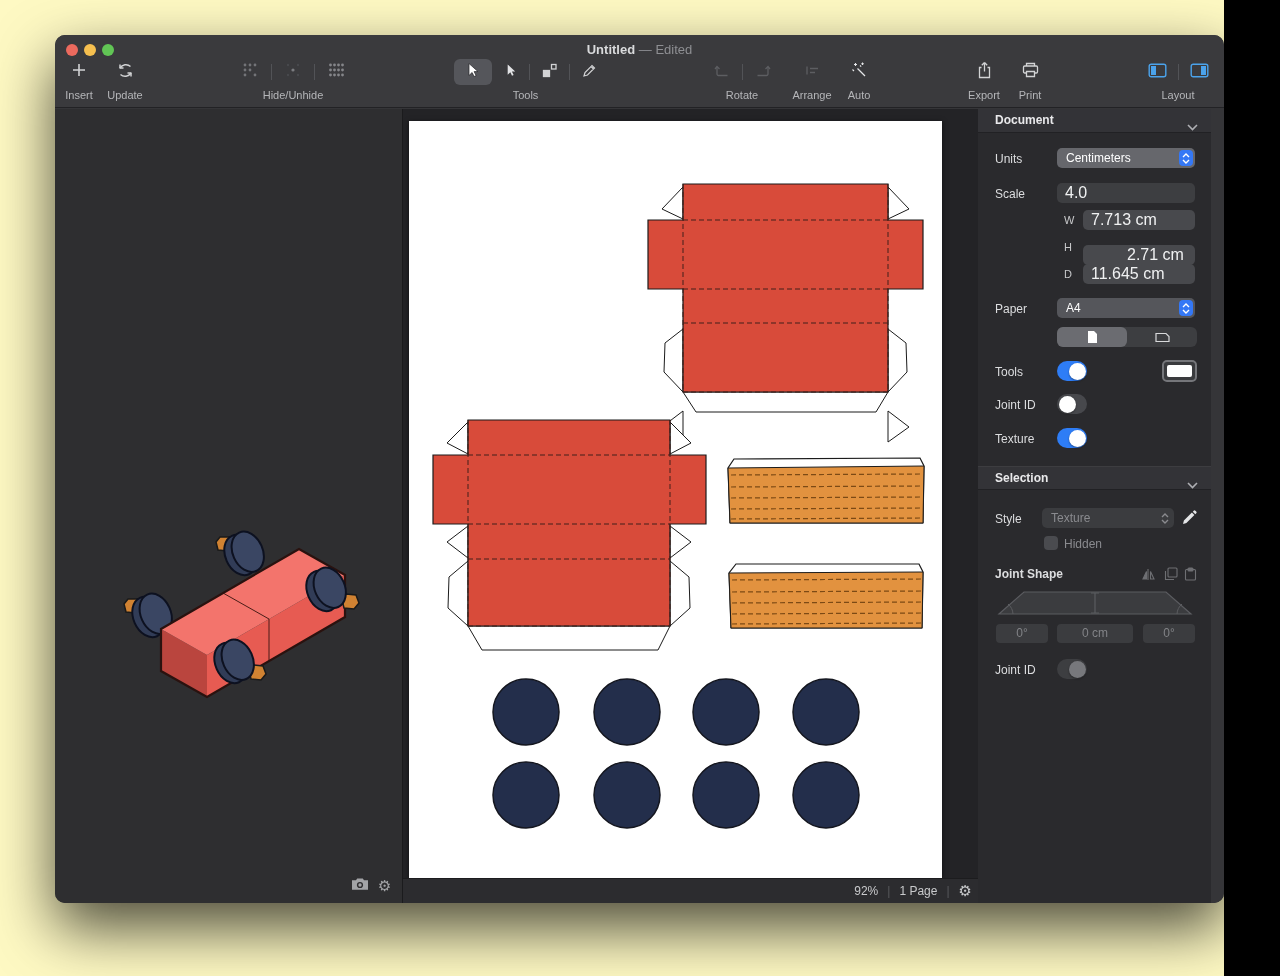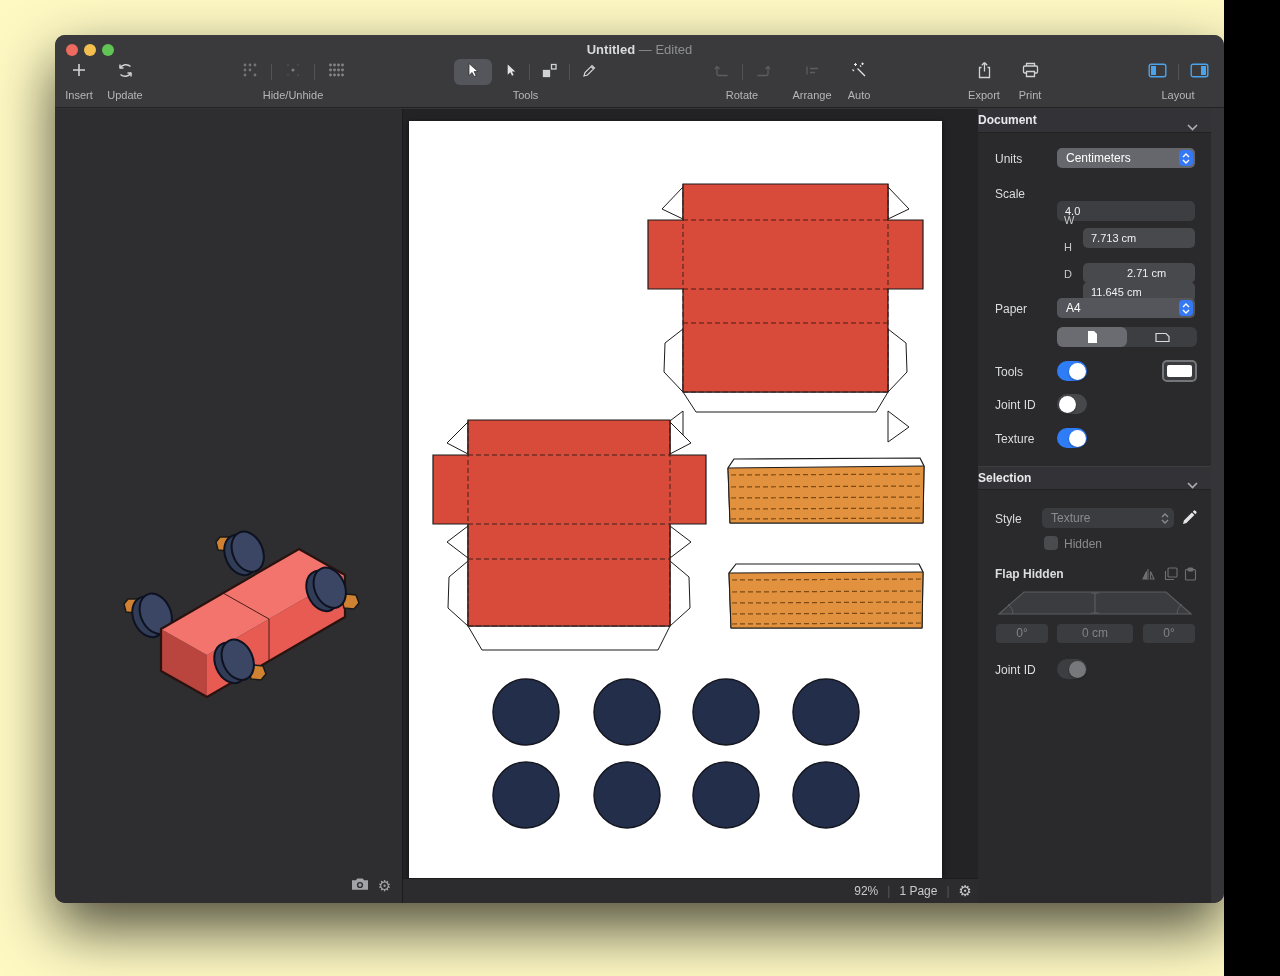--- a/index.html
+++ b/index.html
@@ -32,26 +32,26 @@
                gap:9px;font-size:12px;color:#c9cacc;}
   .sdiv{color:#57585c;}
   .panelicons{position:absolute;left:296px;top:768px;display:flex;align-items:center;gap:9px;
               color:#a3a4a7;}
   .gearglyph{font-family:"DejaVu Sans",sans-serif;font-size:15px;line-height:1;}
   
   .sidebar{position:absolute;left:923px;top:0;width:233px;height:100%;background:#2a2a2d;}
   .gutter{position:absolute;left:1156px;top:0;width:13px;height:100%;background:#353538;}
   .sechead{position:absolute;left:0;width:100%;height:24px;background:#333337;
            border-bottom:1px solid #212124;box-sizing:border-box;color:#e9e9eb;font-size:12px;
-           font-weight:700;line-height:23px;}
+           font-weight:700;line-height:23px;padding-left:17px;}
   .sechead .chev{position:absolute;right:13px;top:7px;}
   .lbl{position:absolute;color:#dcdddf;font-size:12px;}
   .dimlbl{position:absolute;color:#c8c9cb;font-size:11px;}
   .field{position:absolute;height:20px;background:#48494d;border-radius:5px;color:#f0f1f2;
-         font-size:11px;line-height:20px;padding-left:8px;box-sizing:border-box;margin-top:18px;}
+         font-size:16px;line-height:20px;padding-left:8px;box-sizing:border-box;}
   .field.dark{background:#3d3e41;}
   .dd{position:absolute;height:20px;border-radius:5px;font-size:12px;line-height:20px;
       padding-left:9px;box-sizing:border-box;}
   .dd .step{position:absolute;right:2px;top:2px;width:14px;height:16px;border-radius:4px;
             display:flex;align-items:center;justify-content:center;}
   .dd.light{background:#66676c;color:#ffffff;}
   .dd.mid{background:#55565b;color:#ffffff;}
   .dd.disabled{background:#3b3c3f;color:#8a8b8f;}
   .step.blue{background:#3478f6;}
   .toggle{position:absolute;width:30px;height:20px;border-radius:10px;background:#47484c;}
@@ -510,21 +510,21 @@
         </div>
         <span style="position:absolute;left:203px;top:401px;">
           <svg width="16" height="16" viewBox="0 0 16 16" fill="#e4e5e7">
               <path d="M2 14l.9-3.4 8-8 2.5 2.5-8 8zM11.8 1.7l2.5 2.5 .9-.9a1.2 1.2 0 0 0 0-1.7l-.8-.8a1.2 1.2 0 0 0-1.7 0z"></path>
             </svg>
         </span>
 
         <div class="checkbox" style="left:66px;top:427px;"></div>
         <div class="lbl dimtext" style="left:86px;top:428px;">Hidden</div>
 
-        <div class="lbl" style="left:17px;top:458px;font-weight:700;">Flap Hidden</div>
+        <div class="lbl" style="left:17px;top:458px;font-weight:700;">Joint Shape</div>
         <span style="position:absolute;left:164px;top:458px;">
           <svg width="15" height="13" viewBox="0 0 15 13" fill="none" stroke="#6e6f73" stroke-width="1.1">
             <path d="M6 1v11"></path>
               <path d="M4.5 3.5L1 11h3.5z" fill="#6e6f73"></path>
               <path d="M8.5 3.5L12 11H8.5z"></path>
           </svg></span>
         <span style="position:absolute;left:186px;top:458px;">
           <svg width="14" height="14" viewBox="0 0 14 14" fill="none" stroke="#6e6f73" stroke-width="1.1">
             <rect x="4" y="1" width="9" height="9" rx="1"></rect>
               <path d="M10 12.5H1.5V4"></path>

